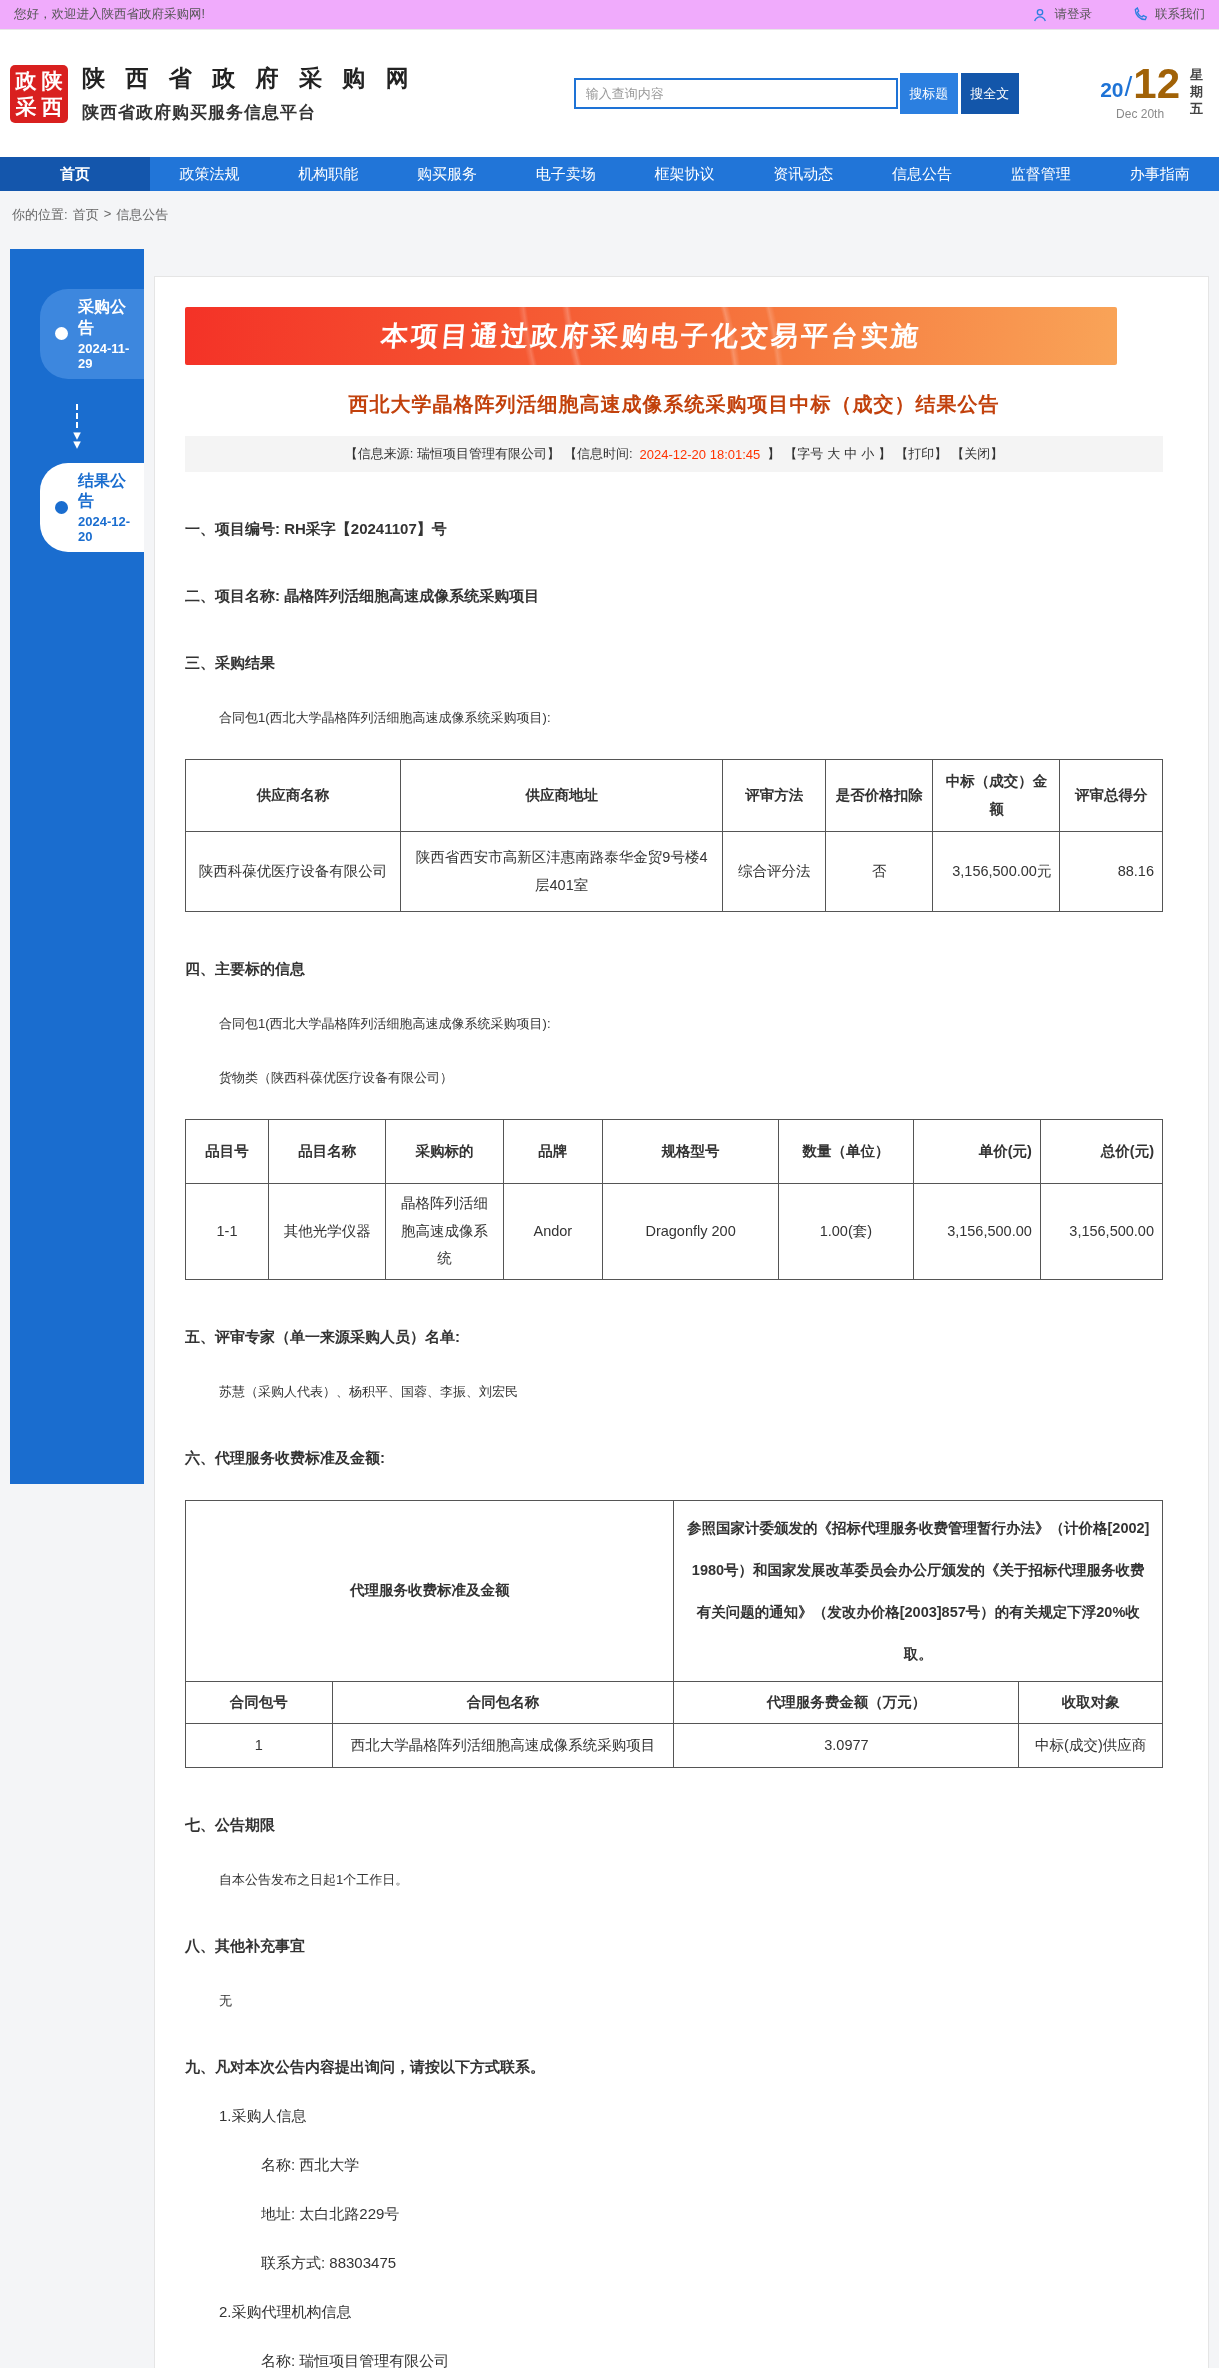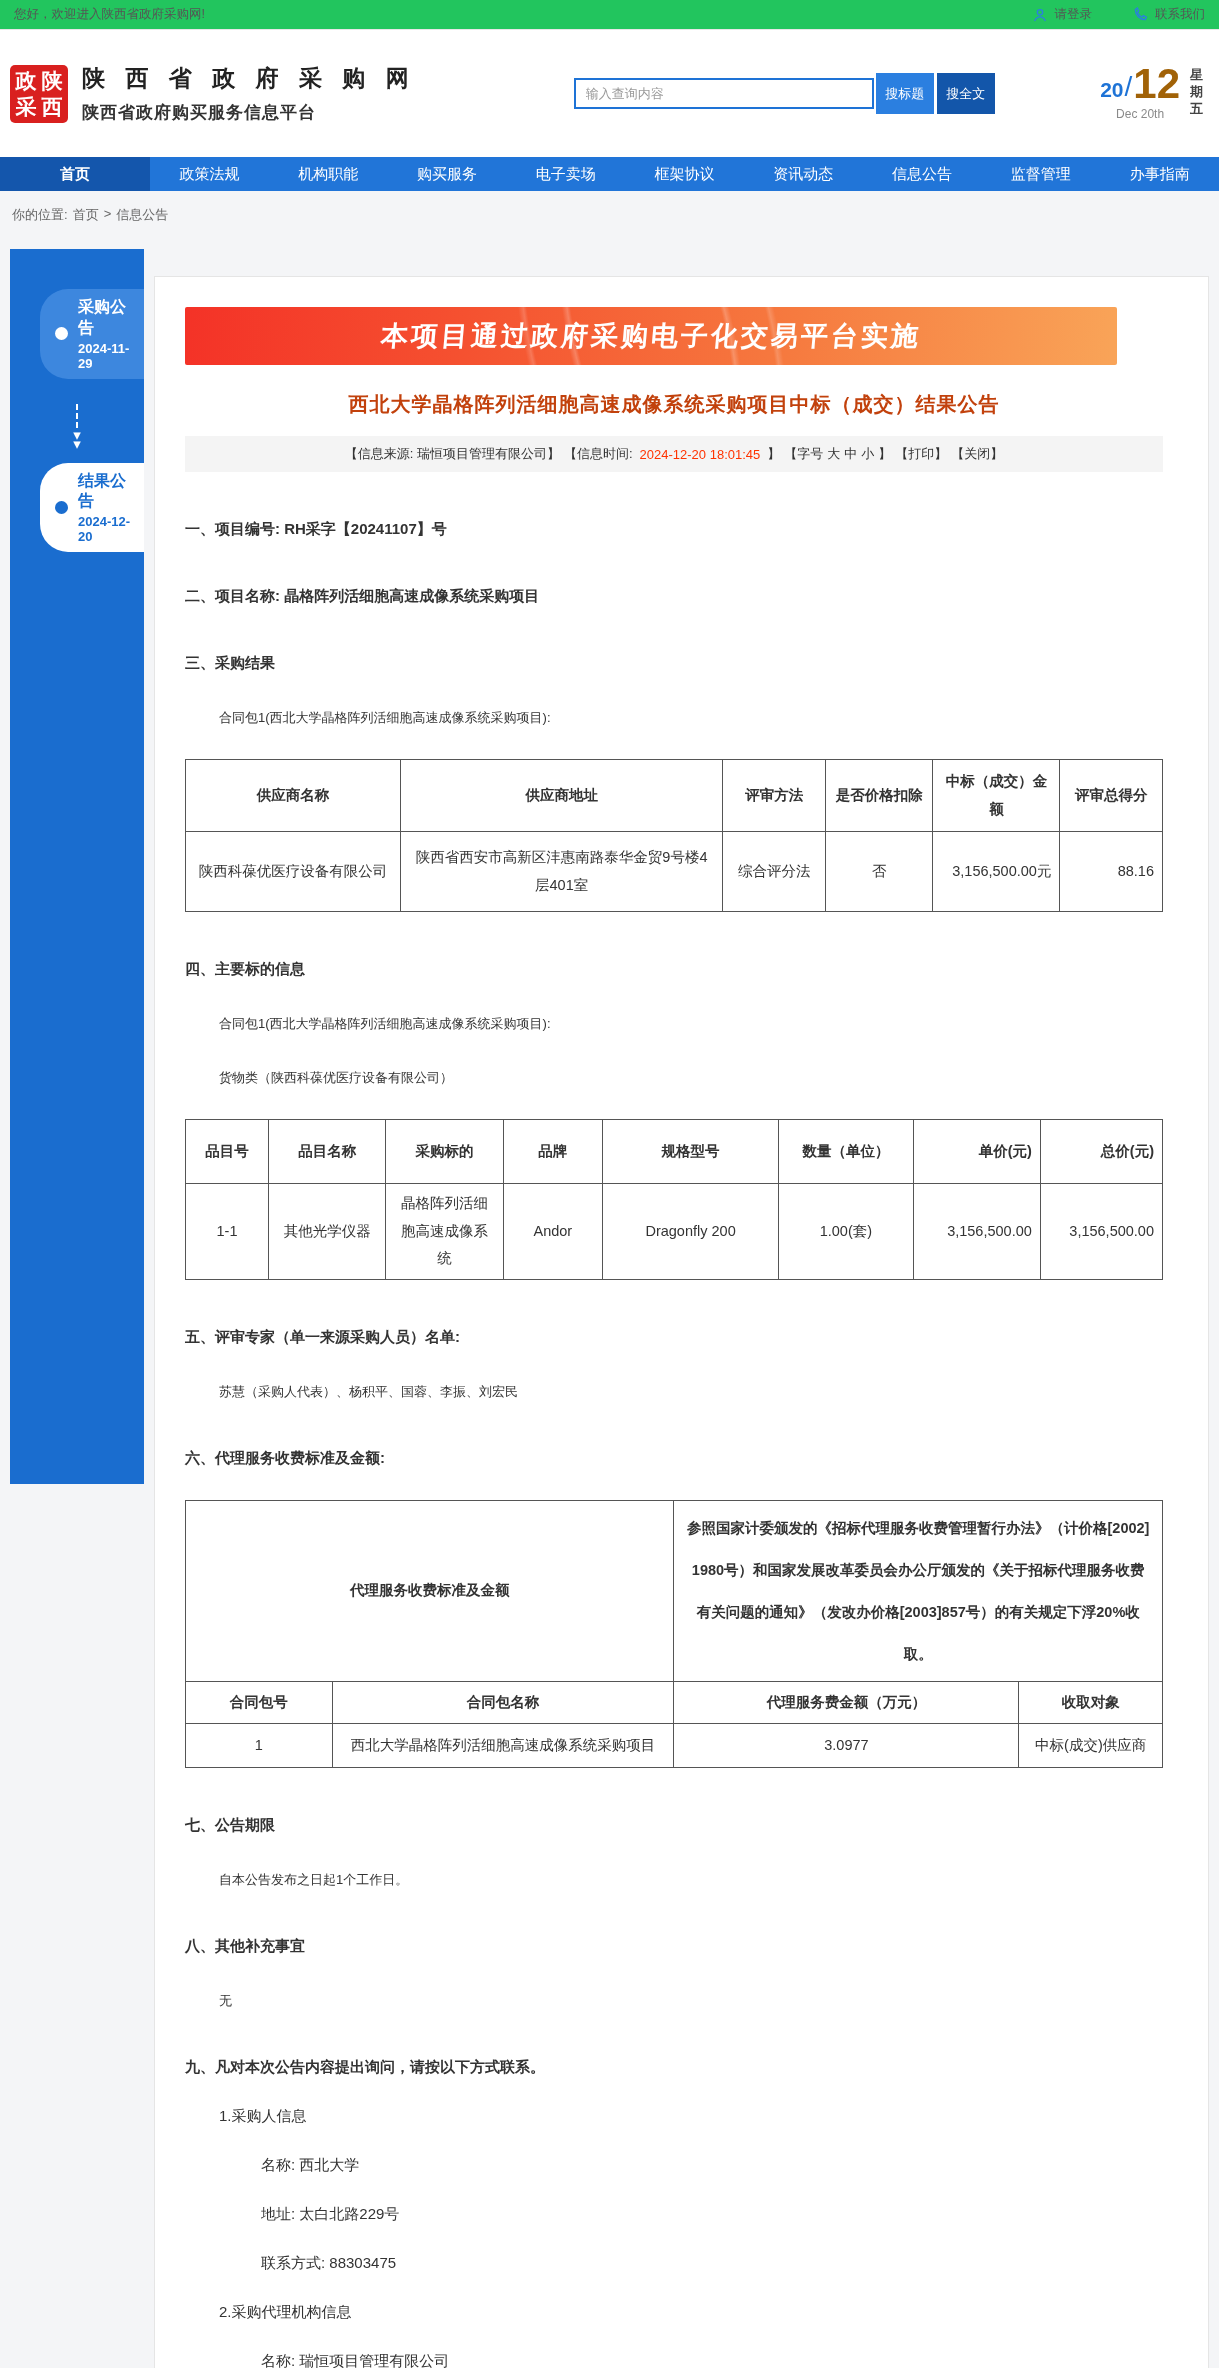--- a/index.html
+++ b/index.html
@@ -1,37 +1,37 @@
 <!DOCTYPE html>
 <html><head>
 <meta charset="utf-8">
 <style>
   * { box-sizing: border-box; }
   body { margin:0; background:#fff; color:#333; width:1219px;
          font-family:"Liberation Sans","DejaVu Sans",sans-serif; }
   .page { width:1219px; overflow:hidden; }
 
   
-  .topbar { height:30px; background:#22c55e; border-bottom:1px solid #e7e7e7;
+  .topbar { height:30px; background:#f0abfc; border-bottom:1px solid #e7e7e7;
             display:flex; align-items:center; padding:0 14px; font-size:12.5px; color:#555; }
   .topbar-right { margin-left:auto; display:flex; align-items:center; gap:7px; }
   .tb-ic { width:16px; height:16px; }
   .tb-link { cursor:pointer; }
   .tb-gap { width:26px; }
 
   
   .header { height:127px; display:flex; align-items:center; padding:0 10px; background:#fff; }
   .logo { width:58px; height:58px; background:#d9201f; border-radius:5px; flex:none;
           display:grid; grid-template-columns:1fr 1fr; place-items:center; padding:3px; cursor:pointer; }
   .logo span { color:#fff; font-weight:bold; font-size:21px; line-height:25px; }
   .titles { margin-left:14px; }
   .site-title { font-size:23px; font-weight:bold; letter-spacing:7px; color:#222; }
   .site-sub { font-size:17px; font-weight:bold; color:#333; margin-top:7px; letter-spacing:1px; }
   .search { margin-left:158px; display:flex; align-items:center; }
-  .search input { width:300px; height:31px; border:2px solid #1e73d6; padding:0 10px;
+  .search input { width:324px; height:31px; border:2px solid #1e73d6; padding:0 10px;
                   font-size:13px; color:#333; outline:none; font-family:inherit; }
   .search input::placeholder { color:#9a9a9a; }
   .btn-search { height:41px; width:58px; border:none; color:#fff; font-size:13px;
                 cursor:pointer; font-family:inherit; }
   .btn-t { background:#2b7fe0; margin-left:2px; }
   .btn-f { background:#1356aa; margin-left:3px; }
   .datebox { margin-left:auto; display:flex; align-items:flex-start; padding-right:4px; }
   .d-col { display:flex; flex-direction:column; }
   .d-nums { display:flex; align-items:flex-end; }
   .d-small { font-size:21px; font-weight:bold; color:#1e73d6; line-height:1.1; }

